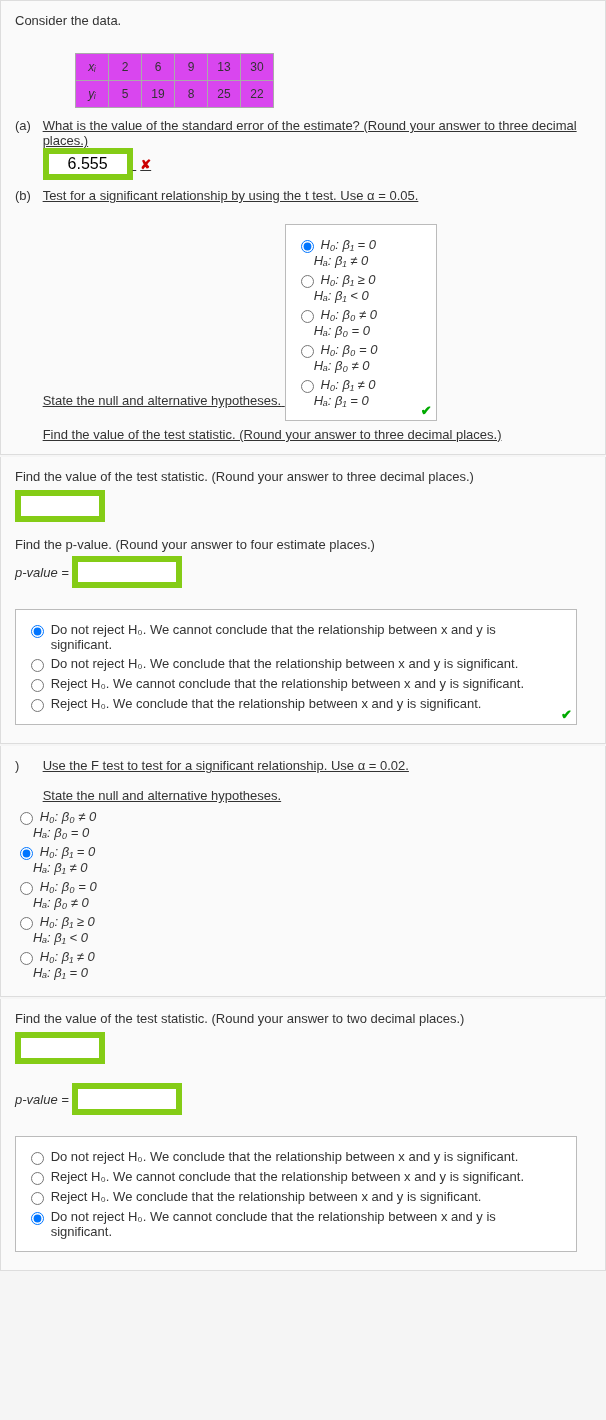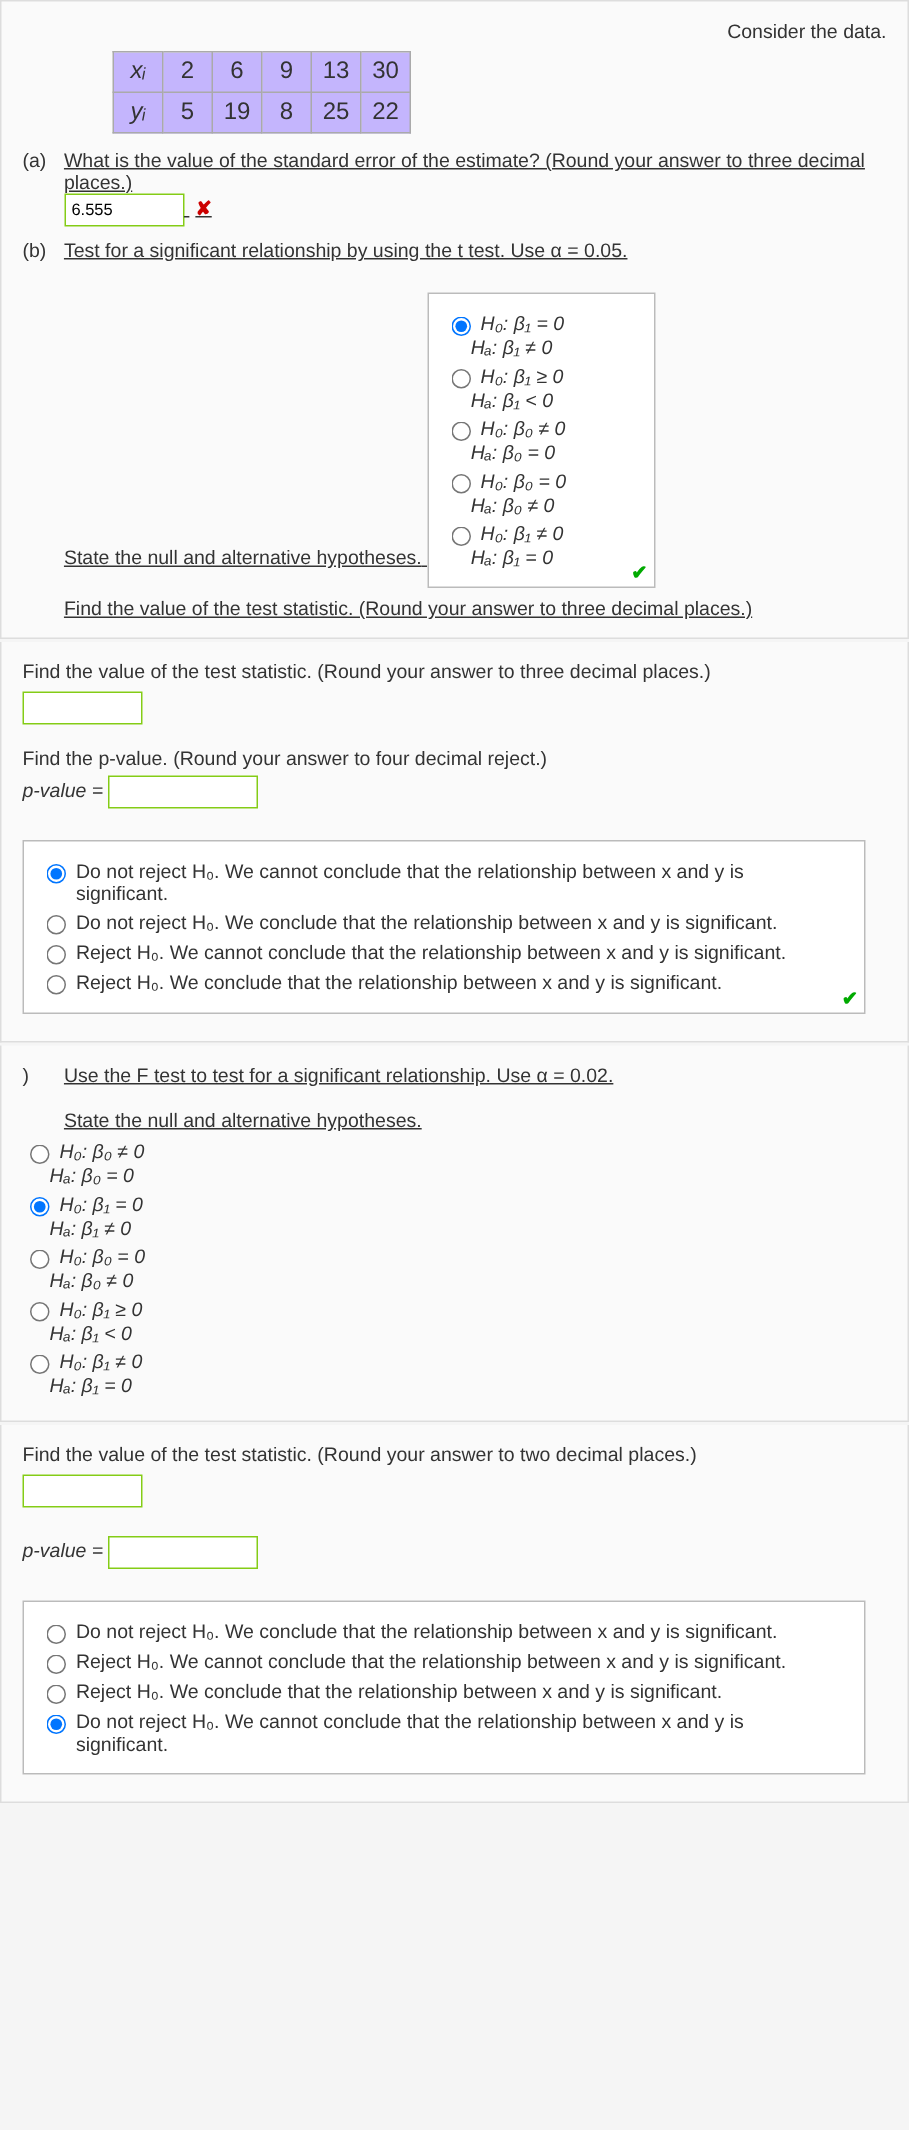--- a/index.html
+++ b/index.html
@@ -12,36 +12,37 @@
     width: 606px;
   }
   .section {
     background: #fafafa;
     border: 1px solid #ddd;
     border-top: none;
     padding: 12px 14px;
     margin-bottom: 2px;
   }
   .section.first { border-top: 1px solid #ddd; }
-  .prompt-line { margin-bottom: 6px; text-align: right; }
+  .prompt-line { margin-bottom: 25px; }
   table.data-table { border-collapse: collapse; margin-left: 60px; margin-bottom: 10px; }
   table.data-table td {
     border: 1px solid #aaa;
     width: 30px; height: 24px;
     text-align: center;
-    font-size: 16px;
-    background: #c4b5fd;
+    font-size: 12px;
+    background: #d946ef;
   }
   table.data-table td.header { font-style: italic; }
   .part-label { display: inline-block; width: 24px; vertical-align: top; }
   .part-body { display: inline-block; width: 540px; vertical-align: top; text-decoration: underline; }
   input.text-inp {
-    border: 1px solid #84cc16;
-    height: 18px; font-size: 11px;
+    border: 6px solid #84cc16;
+    height: 18px; font-size: 16px;
     padding: 1px 4px;
+    text-align: center;
   }
   .red-x { color: #c00; font-weight: bold; margin-left: 4px; }
   .option-box {
     border: 1px solid #bbb;
     background: #fff;
     padding: 8px 10px;
     margin-top: 6px;
     margin-bottom: 6px;
     display: inline-block;
   }
@@ -104,21 +105,21 @@
       </div>
       <br>
       <span>Find the value of the test statistic. (Round your answer to three decimal places.)</span>
     </span>
   </div>
 </div>
 
 <div class="section">
   <div>Find the value of the test statistic. (Round your answer to three decimal places.)</div>
   <input class="text-inp" style="width: 70px; margin-top: 6px;"><br><br>
-  <div>Find the p-value. (Round your answer to four decimal reject.)</div>
+  <div>Find the p-value. (Round your answer to four estimate places.)</div>
   <div style="margin-top:4px">
     <span class="ital">p-value =</span>
     <input class="text-inp" style="width: 90px;">
   </div>
   <br>
   <div class="option-box marked-box" style="width:540px">
     <div class="radio-row"><input type="radio" name="tc" checked="" style=""> <span class="radio-label">Do not reject H₀. We cannot conclude that the relationship between x and y is significant.</span></div>
     <div class="radio-row"><input type="radio" name="tc" style=""> <span class="radio-label">Do not reject H₀. We conclude that the relationship between x and y is significant.</span></div>
     <div class="radio-row"><input type="radio" name="tc" style=""> <span class="radio-label">Reject H₀. We cannot conclude that the relationship between x and y is significant.</span></div>
     <div class="radio-row"><input type="radio" name="tc" style=""> <span class="radio-label">Reject H₀. We conclude that the relationship between x and y is significant.</span></div>

